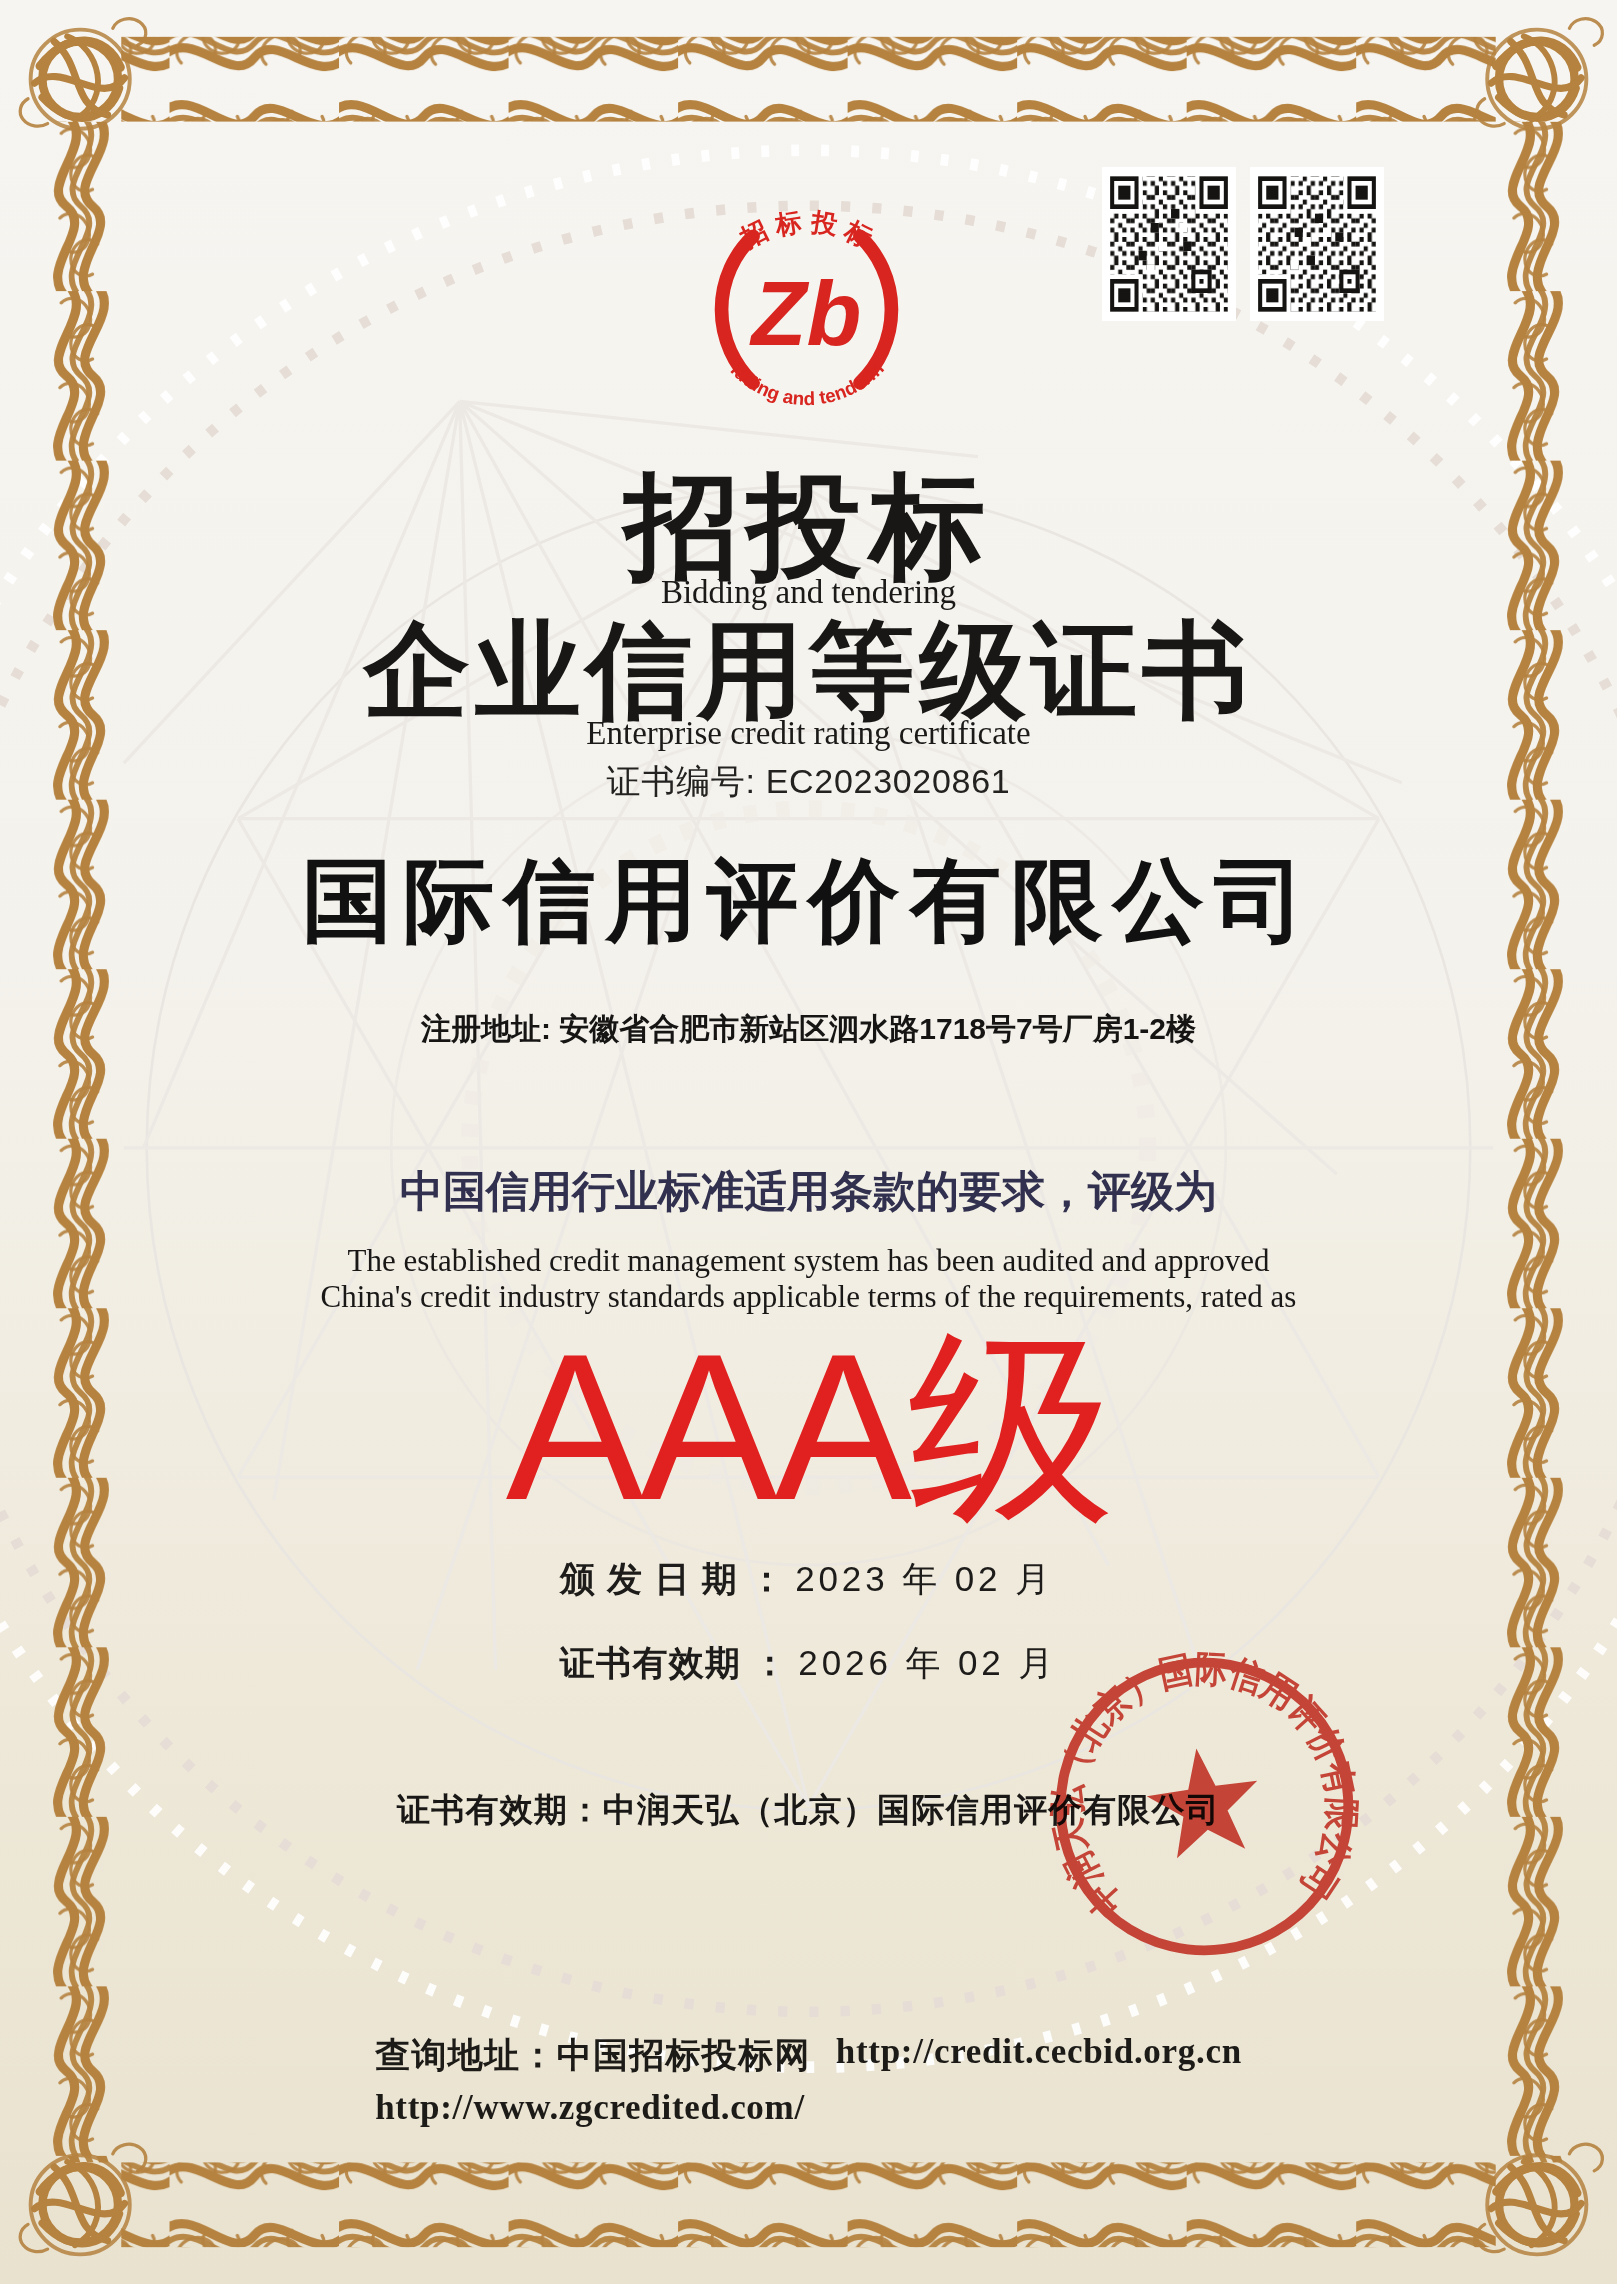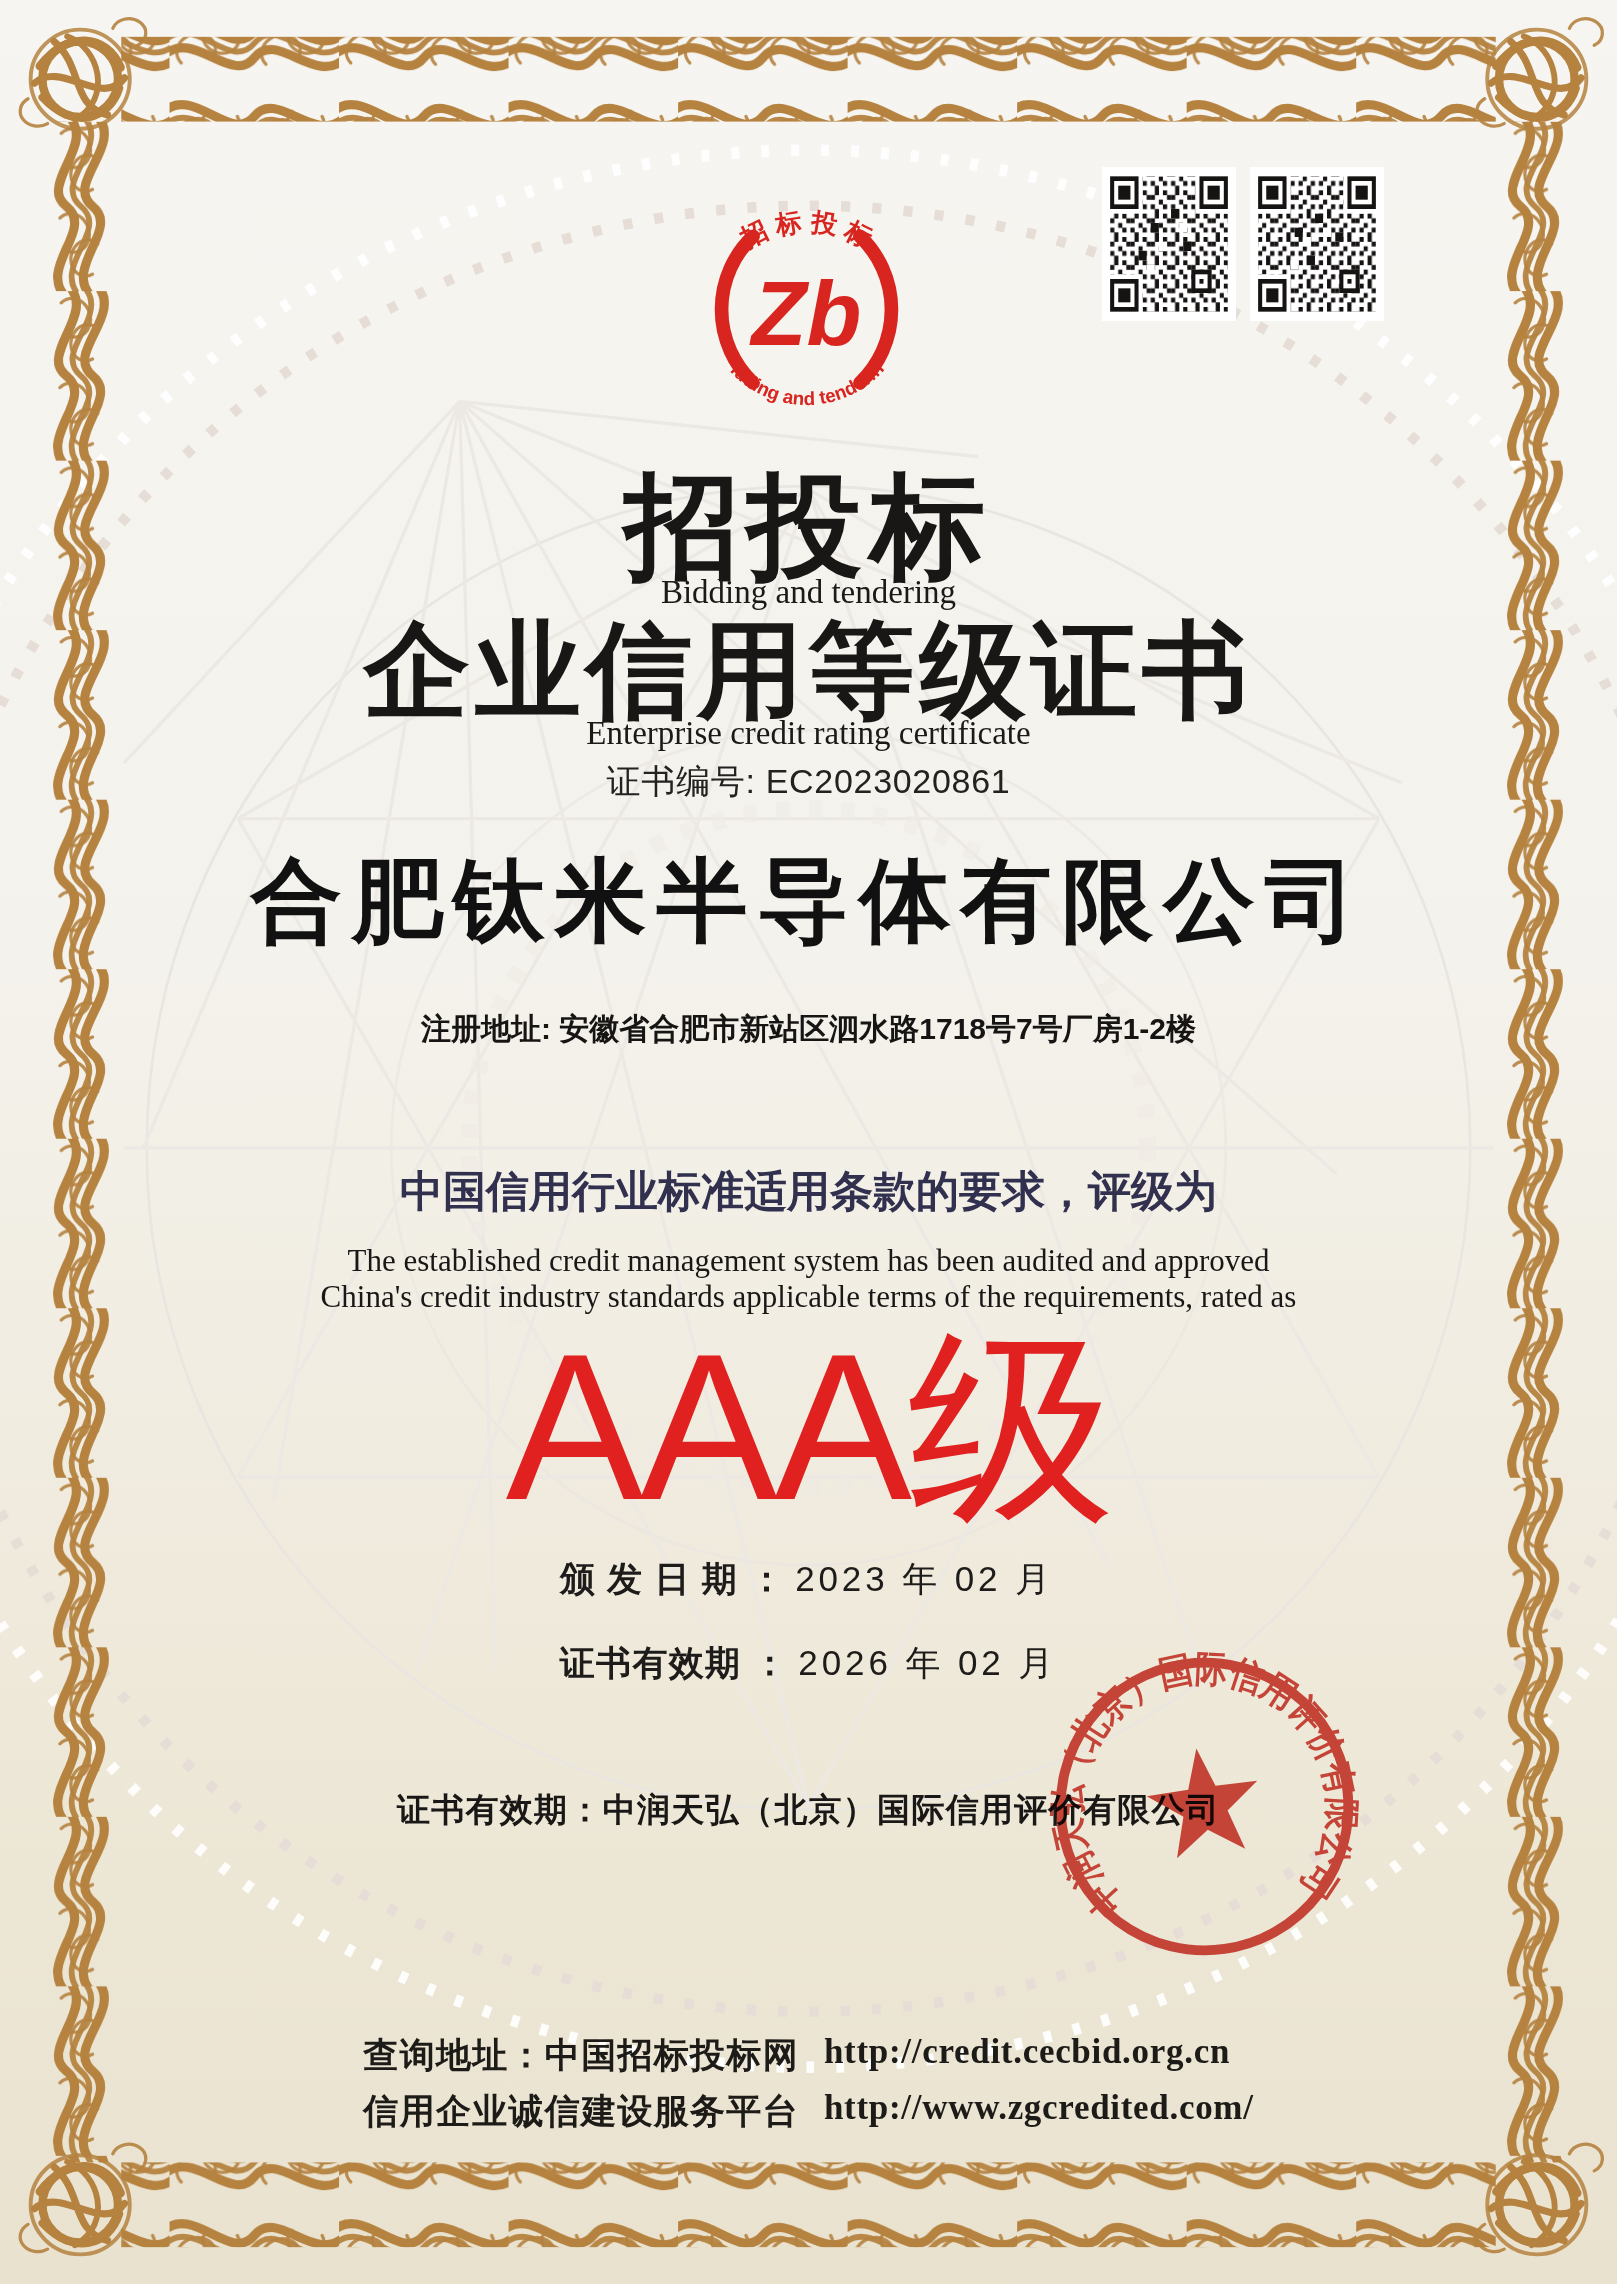--- a/index.html
+++ b/index.html
@@ -196,21 +196,21 @@
     <div class="line title-cn">招投标</div>
     <div class="line title-en">Bidding and tendering</div>
     <div class="line subtitle-en">Enterprise credit rating certificate</div>
     <div class="line subtitle-cn">企业信用等级证书</div>
 
     <div class="line cert-no">
       <span>证书编号:</span>
       <span>EC2023020861</span>
     </div>
 
-    <div class="line company-name">合肥钛米半导体有限公司</div>
+    <div class="line company-name">国际信用评价有限公司</div>
     <div class="line address">
       <span>注册地址:</span>
       <span>安徽省合肥市新站区泗水路1718号7号厂房1-2楼</span>
     </div>
 
     <div class="line stmt-cn2">中国信用行业标准适用条款的要求，评级为</div>
     <div class="line stmt-en1">The established credit management system has been audited and approved</div>
     <div class="line stmt-en2">China's credit industry standards applicable terms of the requirements, rated as</div>
 
     <div class="line rating">AAA级</div>
@@ -240,20 +240,19 @@
         <textPath href="#sealArc" textLength="955" lengthAdjust="spacingAndGlyphs">中润天弘（北京）国际信用评价有限公司</textPath>
       </text>
     </svg>
 
     <div class="footer">
       <div class="footer-row">
         <span class="footer-label">查询地址：中国招标投标网</span>
         <span class="footer-url">http://credit.cecbid.org.cn</span>
       </div>
       <div class="footer-row">
-        <span class="footer-label">信用企业诚信建设服务平台</span>
         <span class="footer-url">http://www.zgcredited.com/</span>
       </div>
     </div>
 
   </div>
 </div>
 
 
 </body></html>

